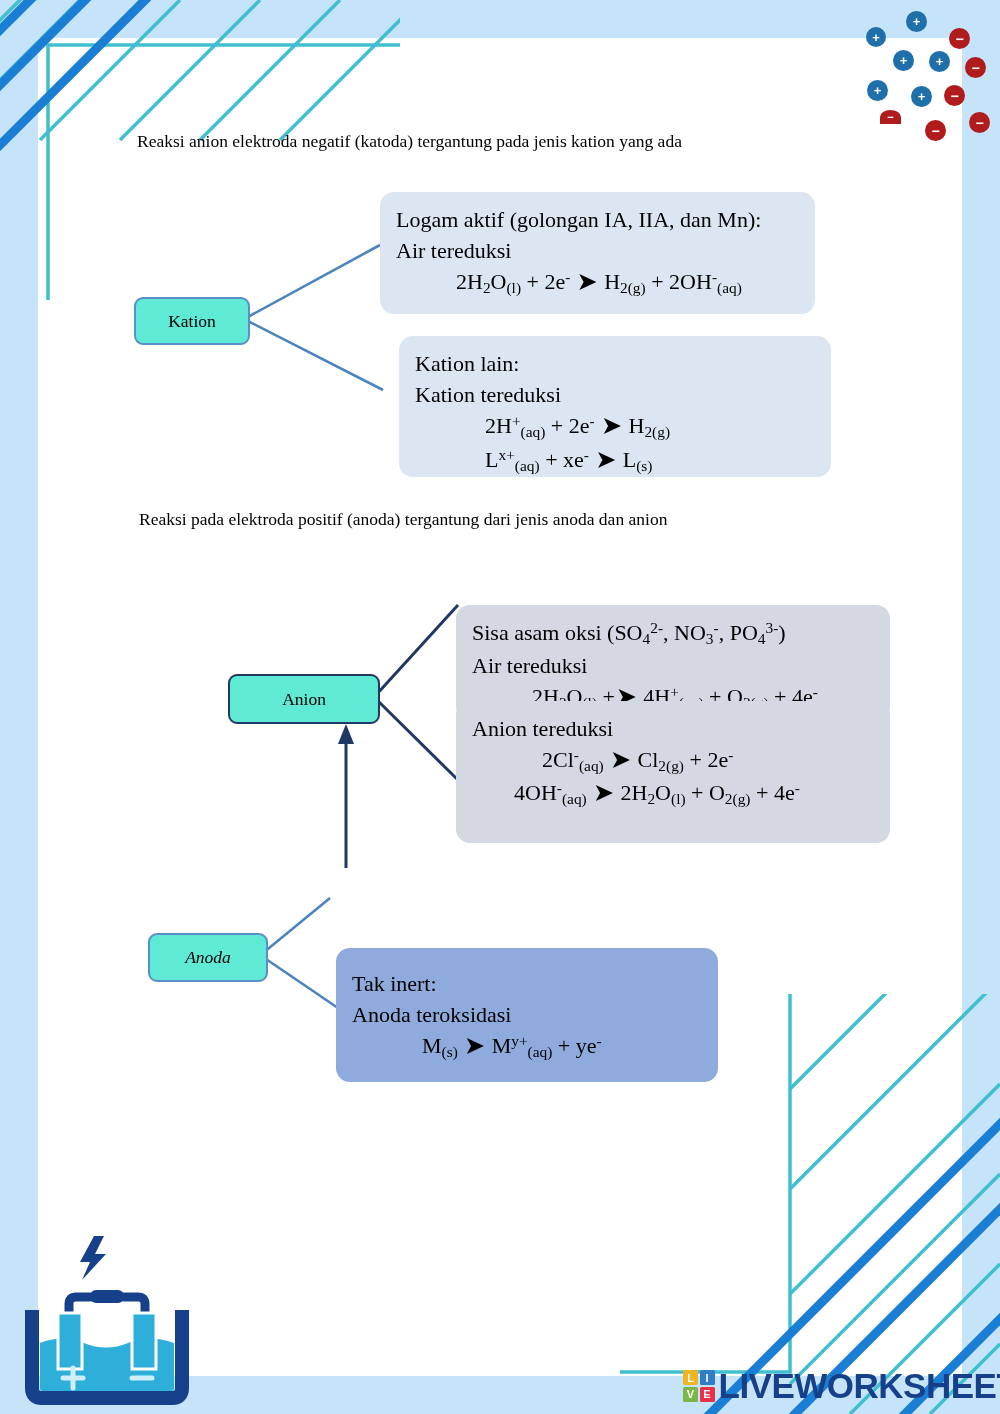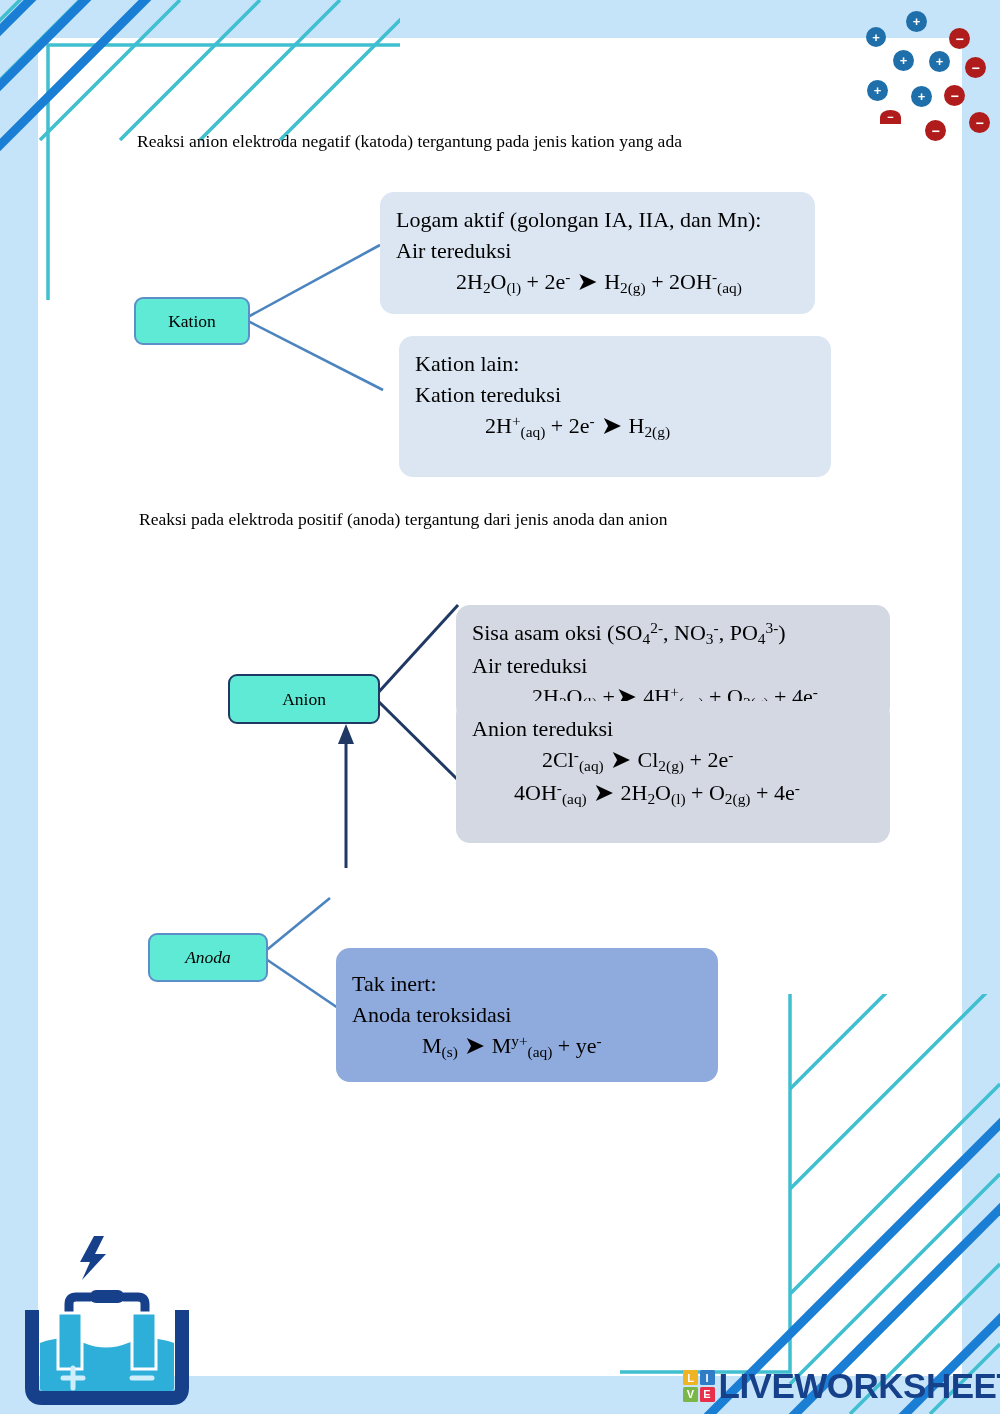--- a/index.html
+++ b/index.html
@@ -173,20 +173,23 @@
       2H<sub>2</sub>O<sub>(l)</sub> + 2e<sup>-</sup> <span class="arw">➤</span> H<sub>2(g)</sub> + 2OH<sup>-</sup><sub>(aq)</sub>
     </div>
   </div>
 
   <div class="cbox lightblue" style="left:383px;top:336px;width:432px;height:141px;margin-left:16px;">
     <div class="line">Kation lain:</div>
     <div class="line">Kation tereduksi</div>
     <div class="eq eq2">
       2H<sup>+</sup><sub>(aq)</sub> + 2e<sup>-</sup> <span class="arw">➤</span> H<sub>2(g)</sub>
     </div>
+    <div class="eq eq2">
+      L<sup>x+</sup><sub>(aq)</sub> + xe<sup>-</sup> <span class="arw">➤</span> L<sub>(s)</sub>
+    </div>
   </div>
 
   <div class="node navy" style="left:228px;top:674px;width:148px;height:46px;">
     <span>Anion</span>
   </div>
 
   <div class="cbox gray" style="left:456px;top:561px;width:434px;height:115px;margin-top:44px;">
     <div class="line">
       Sisa asam oksi (SO<sub>4</sub><sup>2-</sup>, NO<sub>3</sub><sup>-</sup>, PO<sub>4</sub><sup>3-</sup>)
     </div>

